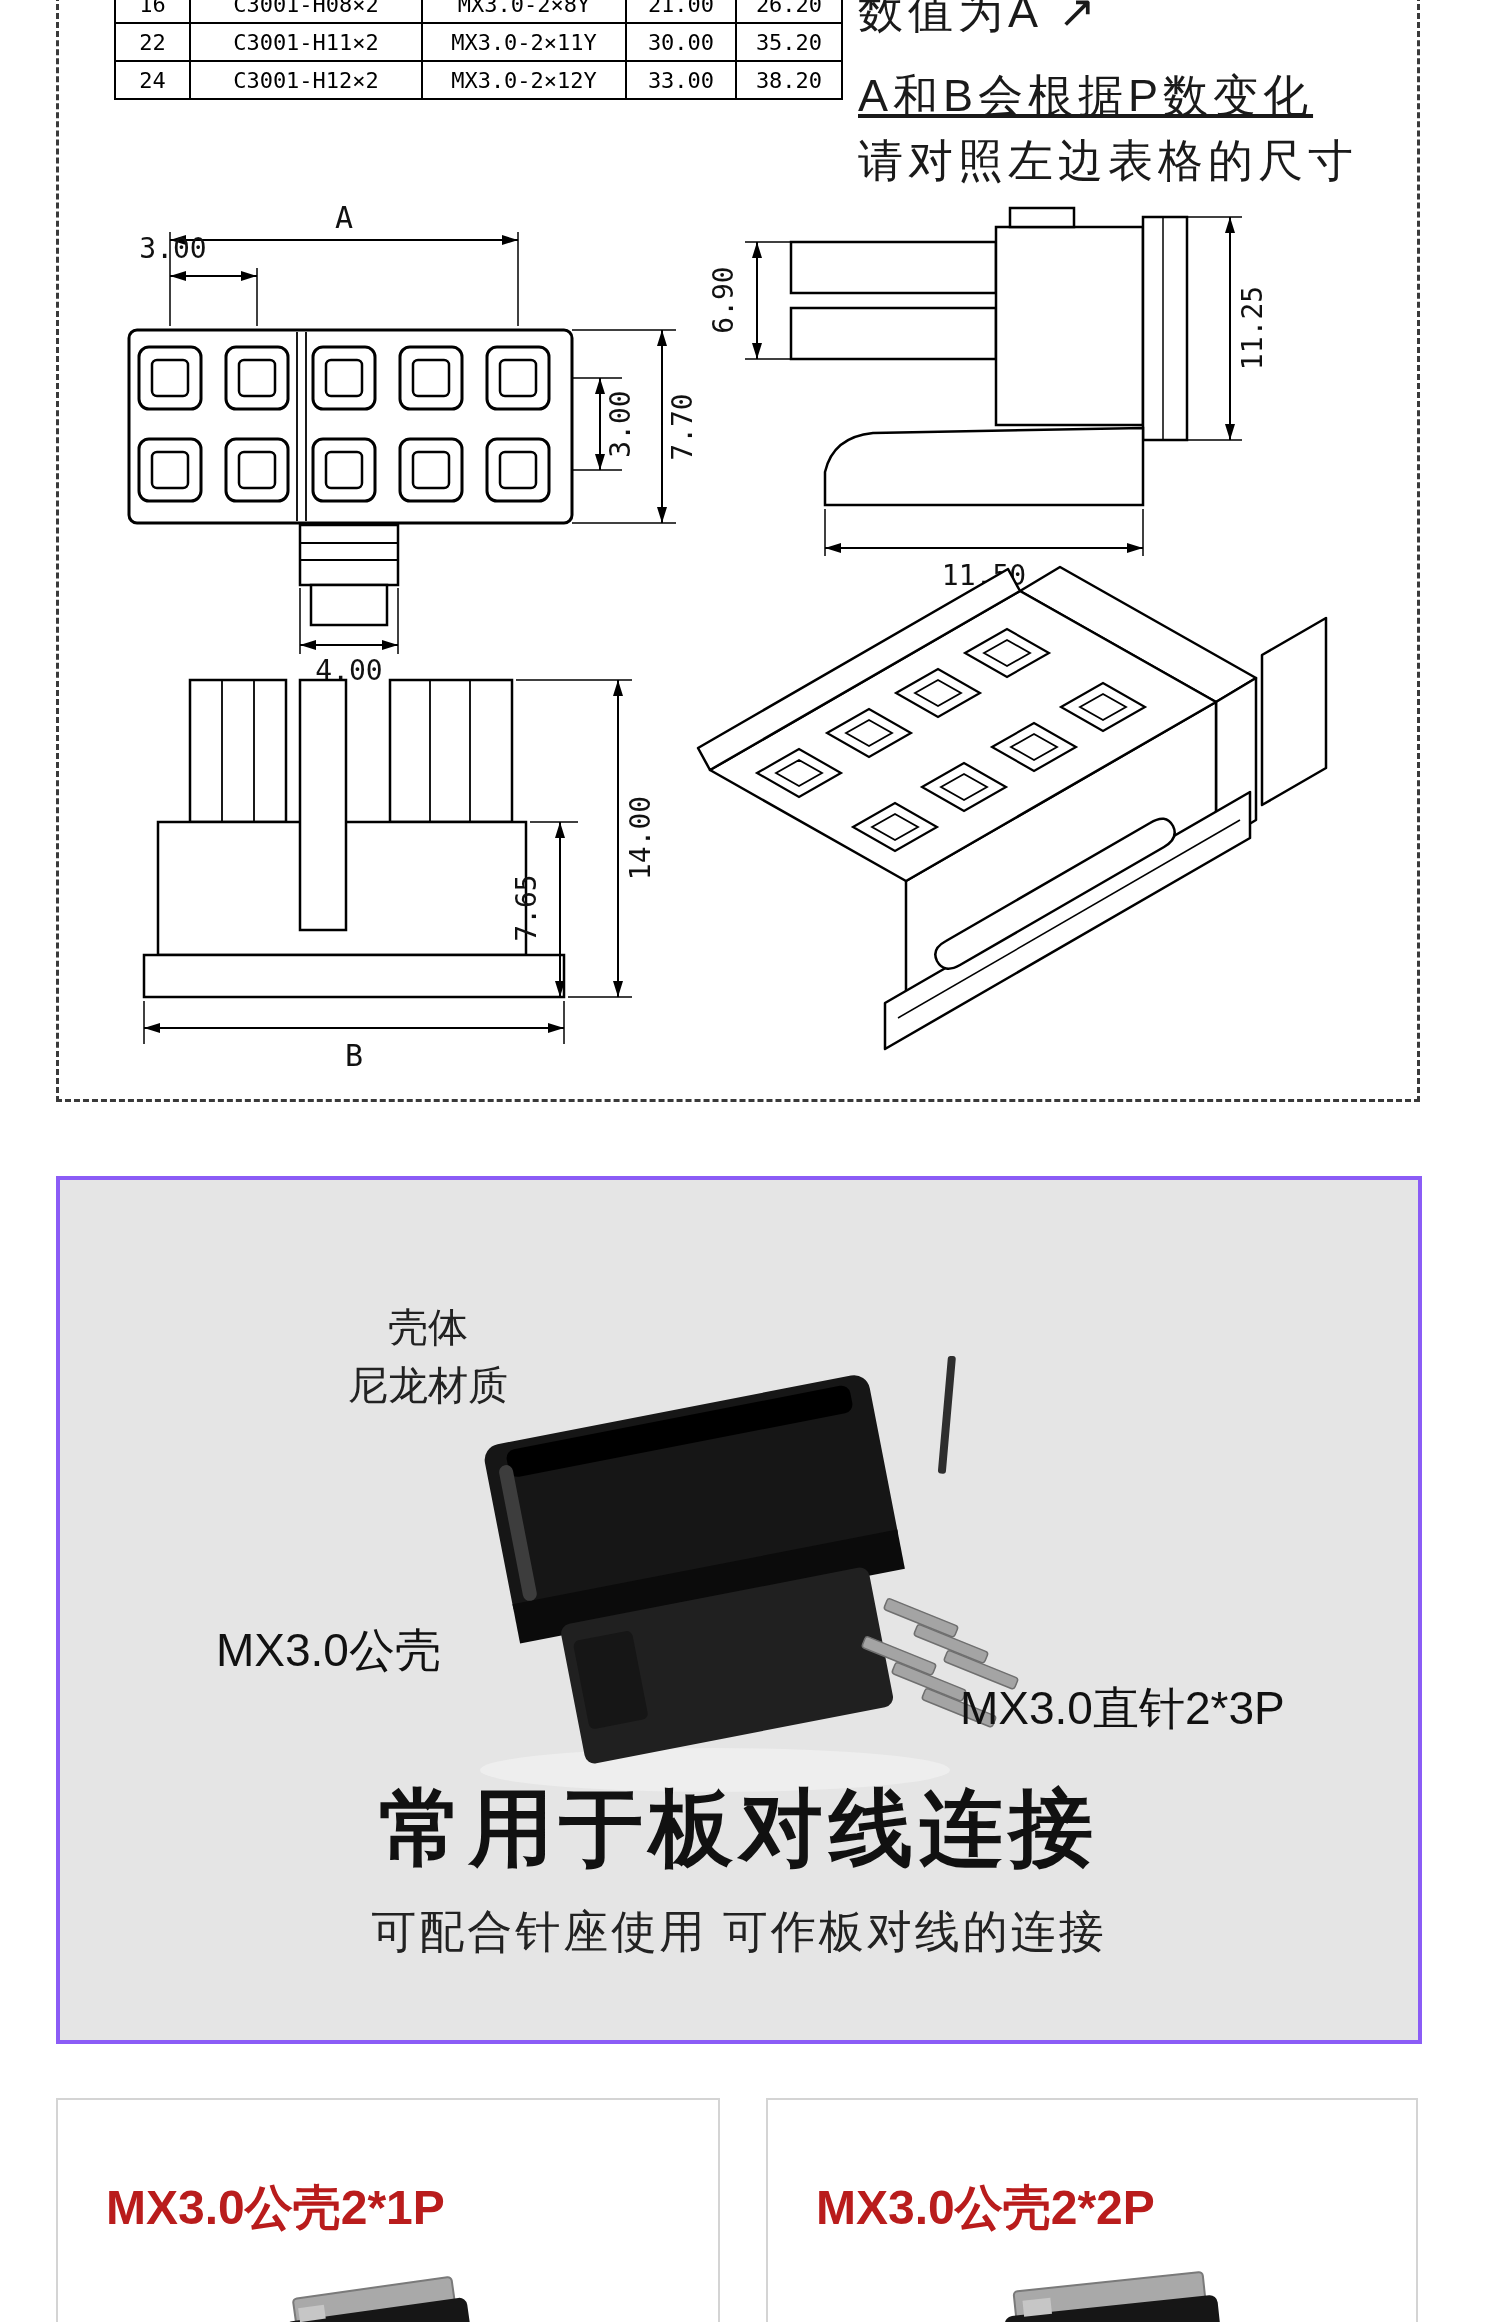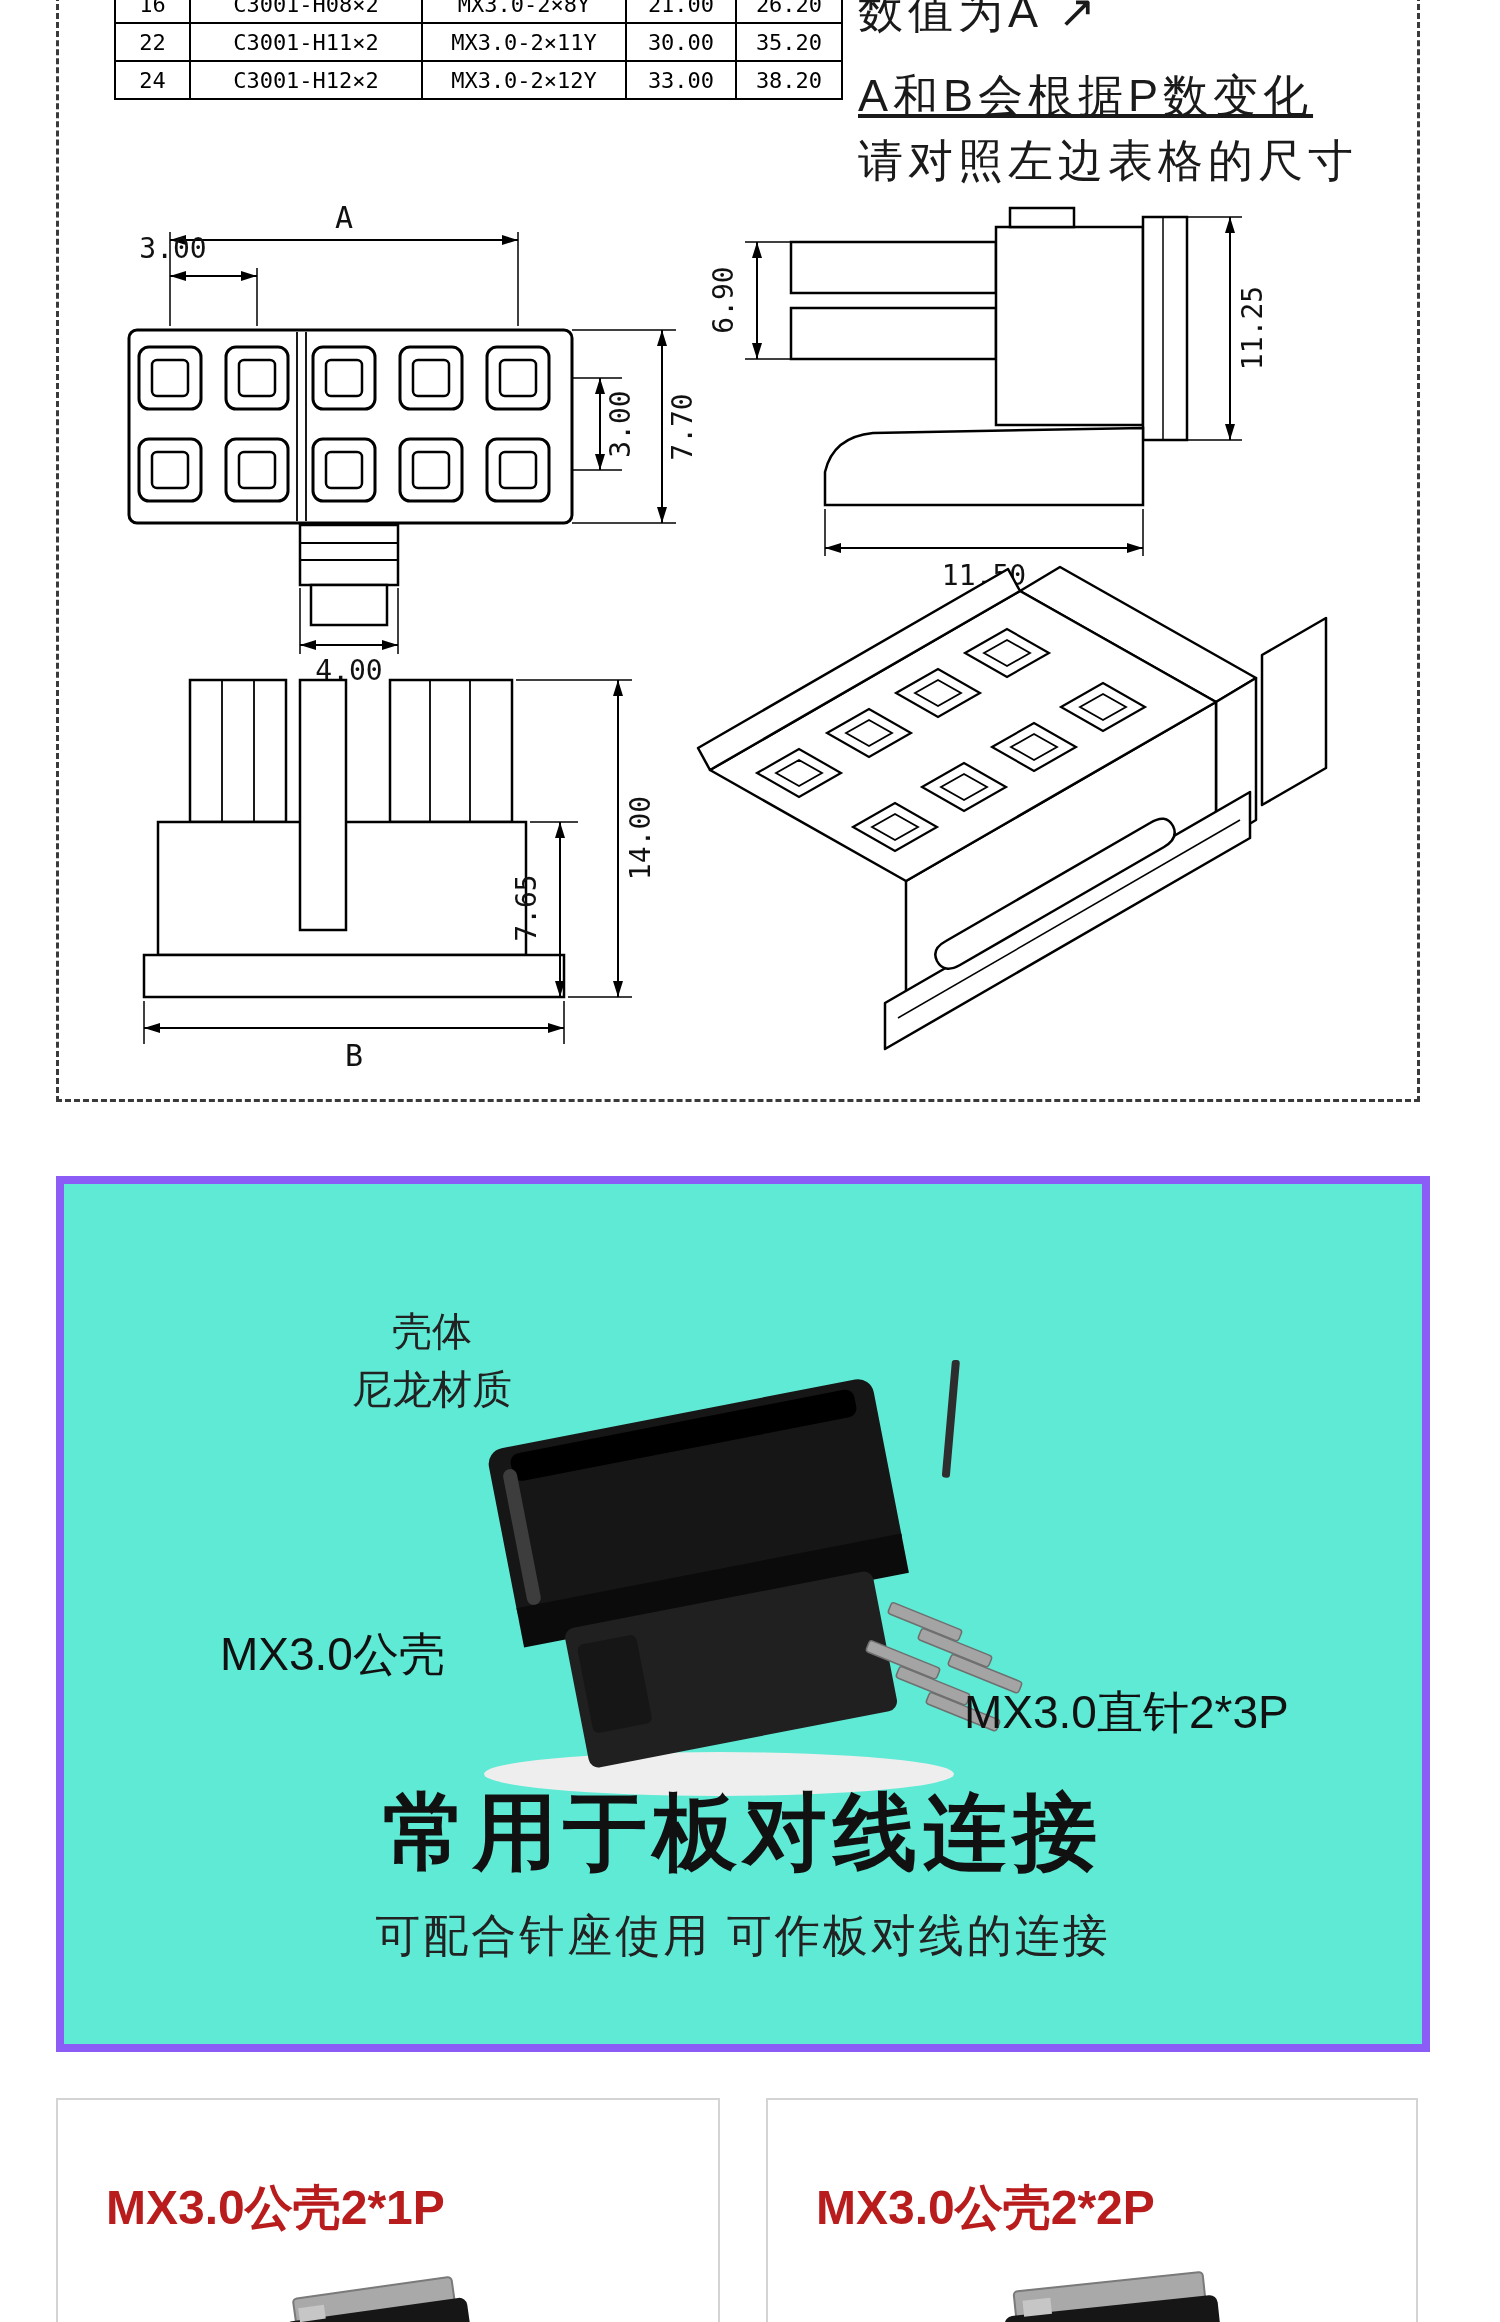--- a/index.html
+++ b/index.html
@@ -29,21 +29,21 @@
   .ext{stroke:#000;stroke-width:1.5;}
   .dimline{stroke:#000;stroke-width:2;}
   .thin{stroke:#000;stroke-width:1.8;}
   .dim{font-family:"DejaVu Sans Mono",monospace;font-size:28px;fill:#111;}
   .dim-big{font-size:30px;}
   .iso{fill:#fff;stroke:#000;stroke-width:2.5;stroke-linejoin:round;}
   .iso-o{fill:#fff;stroke:#000;stroke-width:2.2;}
   .iso-i{fill:#fff;stroke:#000;stroke-width:1.8;}
 
   
-  #photo-card{left:56px;top:1176px;width:1358px;height:860px;border:8px solid #8b5cf6;background:#5eead4;}
+  #photo-card{left:56px;top:1176px;width:1358px;height:860px;border:4px solid #8b5cf6;background:#e5e5e5;}
   #material-label{left:268px;top:118px;width:200px;text-align:center;font-size:40px;line-height:58px;color:#222;}
   #shell-label{left:156px;top:440px;font-size:46px;color:#111;}
   #pins-label{left:900px;top:498px;font-size:46px;color:#111;}
   #card-title{left:0;top:592px;width:100%;text-align:center;font-size:84px;font-weight:900;letter-spacing:6px;color:#111;}
   #card-subtitle{left:0;top:722px;width:100%;text-align:center;font-size:45px;letter-spacing:3px;color:#222;}
   #photo-svg{left:0;top:0;}
 
   
   .prod-card{position:absolute;top:2098px;height:400px;border:2px solid #d4d4d4;background:#fff;}
   #prod-card-1{left:56px;width:660px;}

